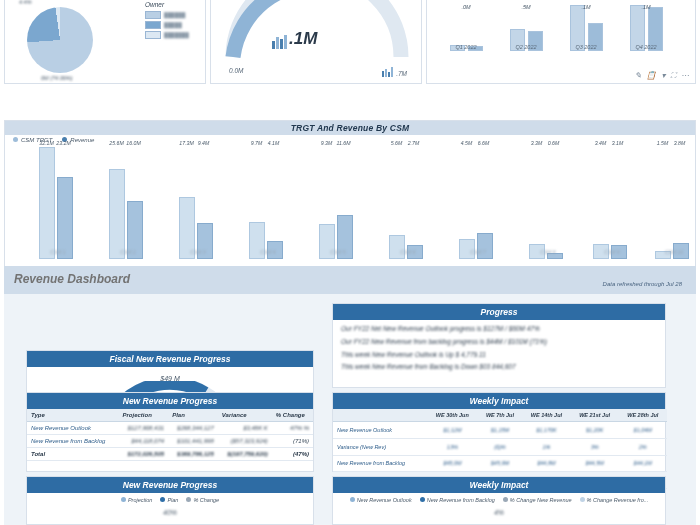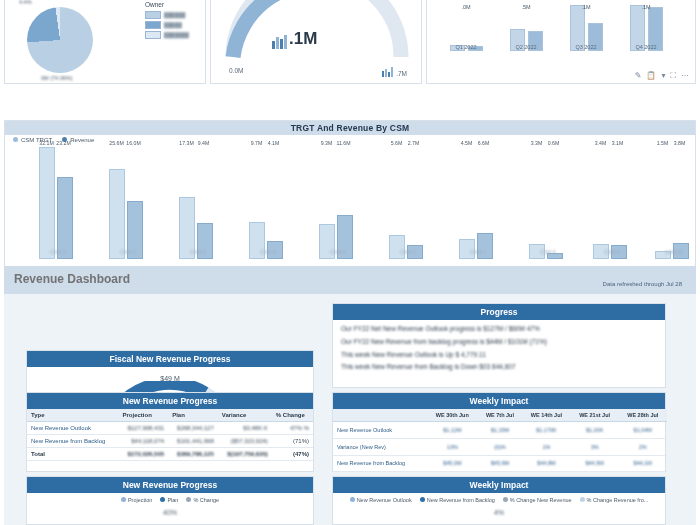--- a/index.html
+++ b/index.html
@@ -3,21 +3,21 @@
 <meta charset="utf-8">
 <style>
   html,body{margin:0;padding:0;}
   body{
     width:700px;height:525px;overflow:hidden;
     background:#ffffff;
     font-family:"Liberation Sans", sans-serif;
     color:#2b3a4a;
     font-size:8px;
   }
-  .page{position:relative;width:700px;height:525px;}
+  .page{position:relative;width:700px;height:525px;font-style:italic;}
 
   
   .card{position:absolute;background:#ffffff;border:1px solid #d8e0ea;box-sizing:border-box;}
   .card-title{
     background:#cfdcea;color:#21384f;font-size:8.5px;font-weight:bold;
     text-align:center;padding:2px 0;letter-spacing:.2px;
   }
   .blue-title{
     background:#2e6ca4;color:#ffffff;font-size:8.5px;font-weight:bold;
     text-align:center;padding:3px 0;

